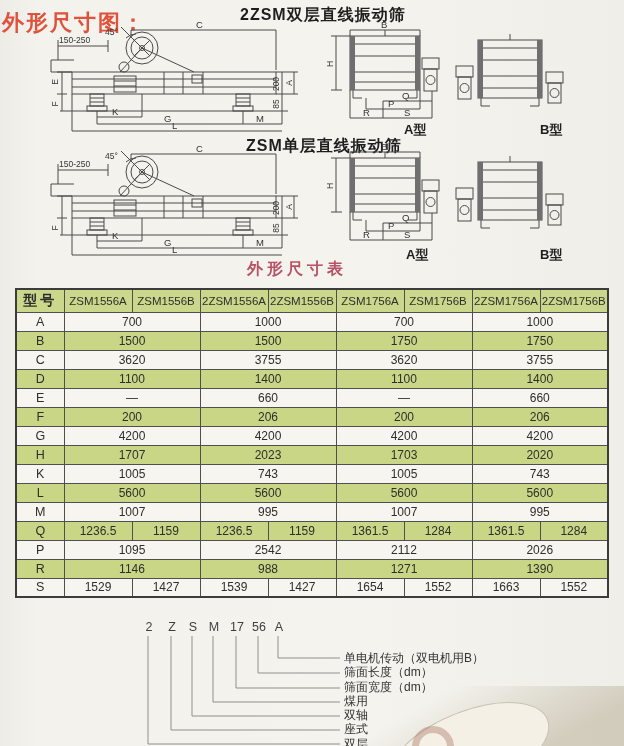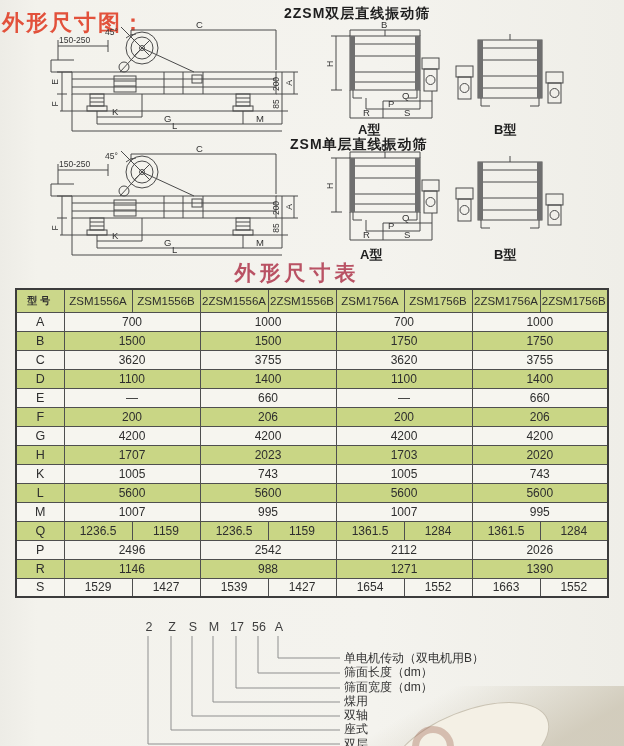--- a/index.html
+++ b/index.html
@@ -5,42 +5,42 @@
   * { margin:0; padding:0; box-sizing:border-box; }
   html,body { width:624px; height:746px; }
   .page {
     position:relative; width:624px; height:746px; overflow:hidden;
     background:linear-gradient(90deg,#edece6 0%,#f3f2ec 6%,#f4f3ee 60%,#efeee8 100%);
     font-family:"Liberation Sans","DejaVu Sans",sans-serif; color:#333;
   }
   .abs { position:absolute; }
   .heading { position:absolute; font-weight:bold; white-space:nowrap; }
   #h-diagram { left:2px; top:8px; font-size:22px; color:#e2513b; letter-spacing:2px; }
-  #h-table  { left:0; right:30px; top:259px; text-align:center; font-size:21px; color:#b95264; letter-spacing:4px; }
+  #h-table  { left:0; right:30px; top:259px; text-align:center; font-size:16px; color:#b95264; letter-spacing:4px; }
   #h-model  { left:16px; top:617px; font-size:21px; color:#e05a3a; letter-spacing:2px; }
-  .fig-title { position:absolute; font-size:14px; font-weight:bold; color:#1e1e1e; letter-spacing:1px; white-space:nowrap;margin-left:44px; }
+  .fig-title { position:absolute; font-size:16px; font-weight:bold; color:#1e1e1e; letter-spacing:1px; white-space:nowrap; }
   #t-double { left:240px; top:5px; }
   #t-single { left:246px; top:136px; }
-  .type-label { position:absolute; font-size:13px; font-weight:bold; color:#1e1e1e; }
+  .type-label { position:absolute; font-size:13px; font-weight:bold; color:#1e1e1e;margin-left:46px; }
   svg text { font-family:"Liberation Sans","DejaVu Sans",sans-serif; }
   .dim { font-size:9.5px; fill:#333; }
   .dim-s { font-size:8.5px; fill:#333; }
 
   table.dims {
     position:absolute; left:15px; top:288px; width:594px;
     border-collapse:collapse; table-layout:fixed;
     border:2px solid #3c3c3c; background:#f6f5ef;
   }
   table.dims col.c-label { width:48px; }
   table.dims th, table.dims td {
     border:1px solid #4f4f4f; text-align:center; vertical-align:middle;
     font-size:12px; color:#2e2e2e; padding:0; overflow:hidden; white-space:nowrap;
   }
   table.dims thead th { height:23px; background:#cbd78a; font-weight:normal; font-size:11.5px; }
-  table.dims thead th:first-child { font-weight:bold; font-size:10px; letter-spacing:3px; }
+  table.dims thead th:first-child { font-weight:bold; font-size:14px; letter-spacing:3px; }
   table.dims td { height:19px; }
   table.dims tr.shade td { background:#c9d685; }
   table.dims tr.plain td { background:#f6f5ef; }
   table.dims td.rowlabel { font-size:12.5px; }
 
   .code-part { position:absolute; top:620px; width:16px; text-align:center; font-size:12.5px; color:#3e3e3e; }
   .model-labels { position:absolute; left:344px; top:651px; font-size:12px; line-height:14.3px; color:#333; white-space:nowrap; }
 
   .photo-fragment { position:absolute; right:0; bottom:0; width:260px; height:60px;
     background:linear-gradient(150deg, rgba(210,204,188,0) 25%, rgba(203,196,178,0.8) 80%); }
@@ -313,21 +313,21 @@
           <td colspan="1">1159</td>
           <td colspan="1">1236.5</td>
           <td colspan="1">1159</td>
           <td colspan="1">1361.5</td>
           <td colspan="1">1284</td>
           <td colspan="1">1361.5</td>
           <td colspan="1">1284</td>
         </tr>
         <tr class="plain">
           <td class="rowlabel">P</td>
-          <td colspan="2">2496</td>
+          <td colspan="2">1095</td>
           <td colspan="2">2542</td>
           <td colspan="2">2112</td>
           <td colspan="2">2026</td>
         </tr>
         <tr class="shade">
           <td class="rowlabel">R</td>
           <td colspan="2">1146</td>
           <td colspan="2">988</td>
           <td colspan="2">1271</td>
           <td colspan="2">1390</td>

